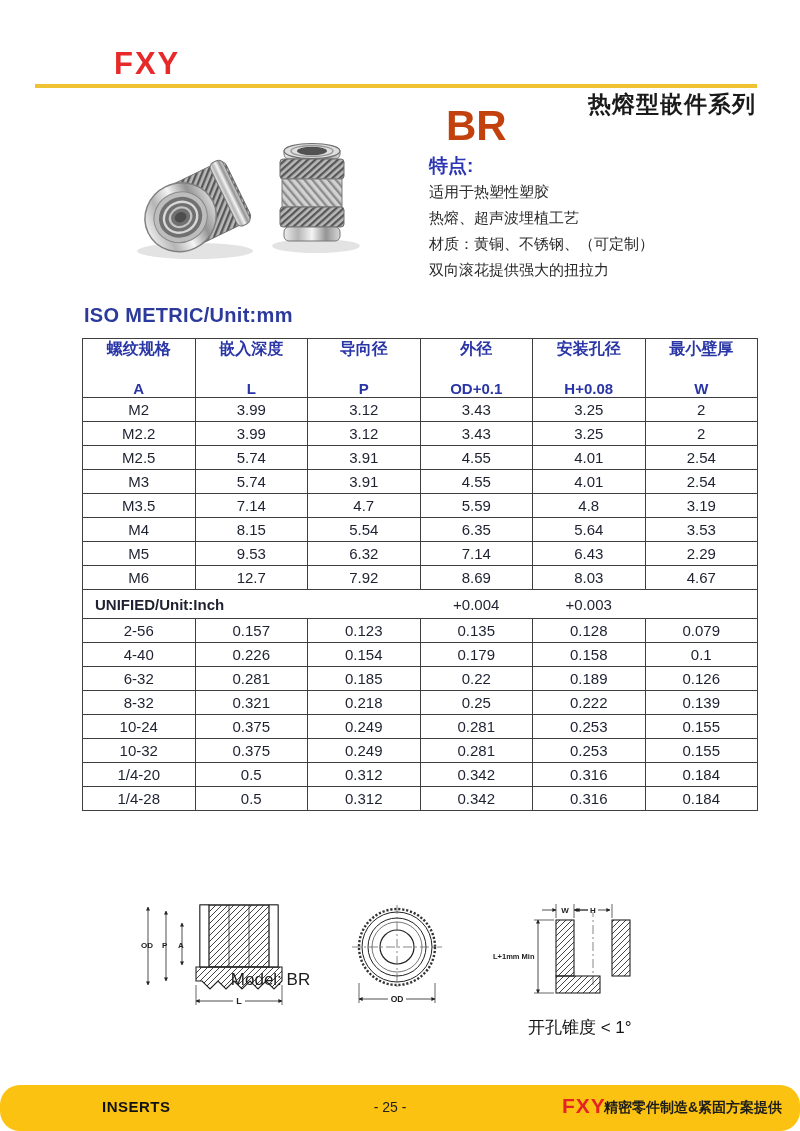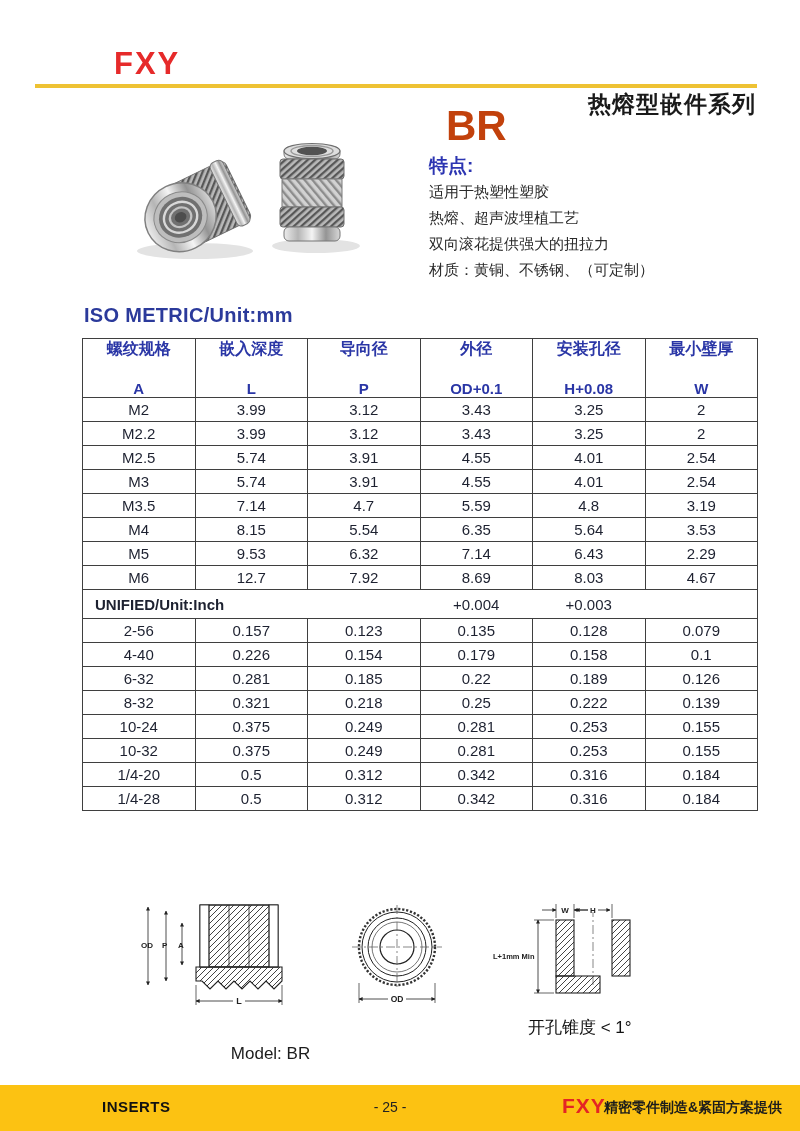--- a/index.html
+++ b/index.html
@@ -34,25 +34,25 @@
   .unified-row td{height:28px;border-left:none;border-right:none;}
   .unified-row td:first-child{border-left:1px solid #3f3f3f;}
   .unified-row td:last-child{border-right:1px solid #3f3f3f;}
   .u-label{font-size:17px;font-weight:700;color:#1d2bc4;text-align:left !important;padding-left:12px !important;}
   .u-tol{font-size:16px;font-weight:400;color:#1d2bc4;}
 
   
   .side-view{left:138px;top:893px;width:175px;height:120px;}
   .front-view{left:350px;top:905px;width:95px;height:103px;}
   .section-view{left:492px;top:898px;width:165px;height:110px;}
-  .caption-model{left:178px;top:1044px;width:185px;text-align:center;font-size:17px;color:#1c1c1c;}
+  .caption-model{left:178px;top:970px;width:185px;text-align:center;font-size:17px;color:#1c1c1c;}
   .caption-taper{left:528px;top:1016px;font-size:17px;color:#111;font-weight:500;}
 
   
-  .footer{left:0;top:1085px;width:800px;height:46px;background:#fcc212;}
+  .footer{left:0;top:1085px;width:800px;height:46px;background:#fcc212;border-radius:20px;}
   .f-left{left:102px;top:13px;font-size:15px;font-weight:700;color:#111;letter-spacing:0.5px;}
   .f-page{left:340px;top:14px;width:100px;text-align:center;font-size:14px;color:#222;}
   .f-logo{left:562px;top:9px;font-size:21px;font-weight:800;color:#e42424;letter-spacing:1px;}
   .f-tagline{left:604px;top:14px;font-size:14px;font-weight:700;color:#1c1c1c;}
 
   svg text{font-family:"Liberation Sans","DejaVu Sans",sans-serif;fill:#222;}
 </style>
 </head>
 <body>
 
@@ -103,22 +103,22 @@
     <ellipse cx="32" cy="8" rx="21" ry="5.5" fill="none" stroke="#9a9a9a" stroke-width="1.5"></ellipse>
     <ellipse cx="32" cy="8" rx="15" ry="4.2" fill="#525252"></ellipse>
   </g>
 </svg>
 
 <div class="abs model-name">BR</div>
 <div class="abs feat-title">特点:</div>
 <div class="abs features">
   <div>适用于热塑性塑胶</div>
   <div>热熔、超声波埋植工艺</div>
+  <div>材质：黄铜、不锈钢、（可定制）</div>
   <div>双向滚花提供强大的扭拉力</div>
-  <div>材质：黄铜、不锈钢、（可定制）</div>
 </div>
 
 <div class="abs section-title">ISO METRIC/Unit:mm</div>
 
 <table class="abs spec-table">
   <colgroup>
       <col>
       <col>
       <col>
       <col>

